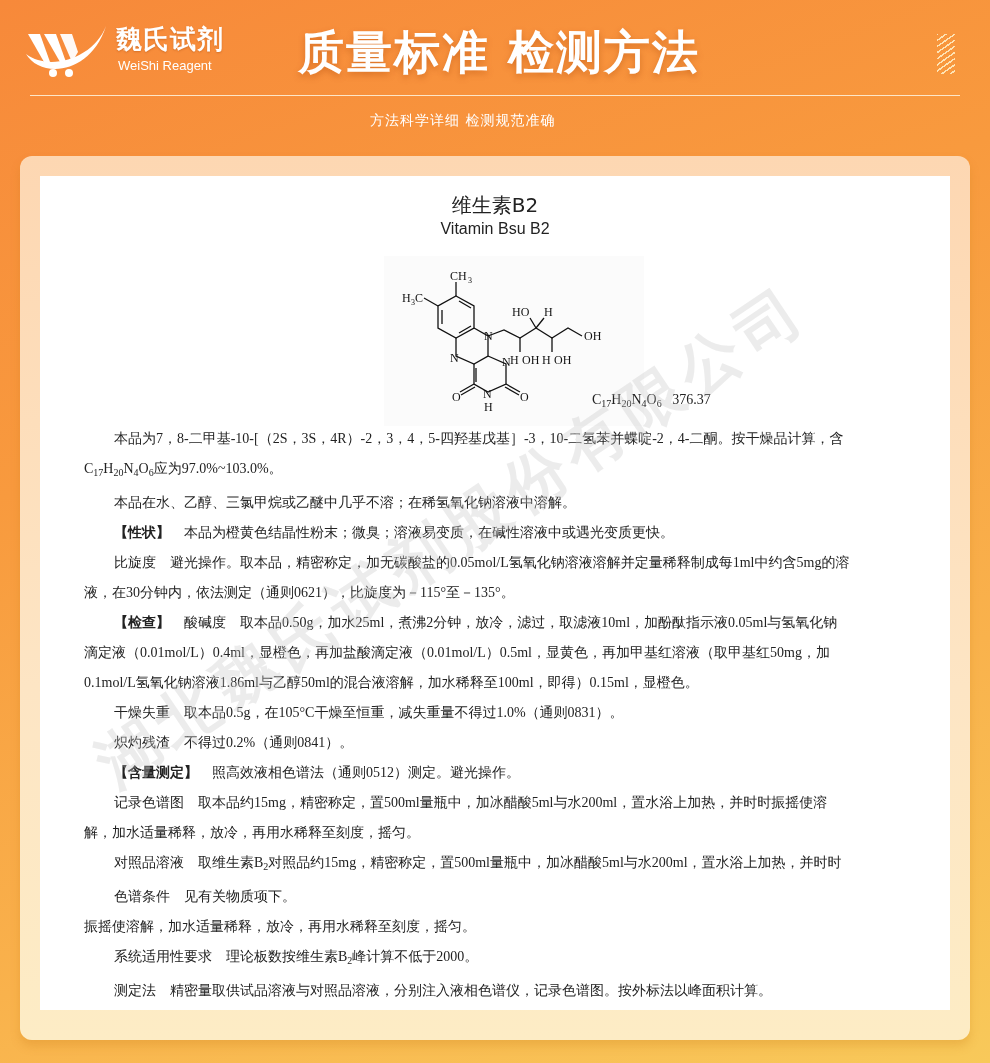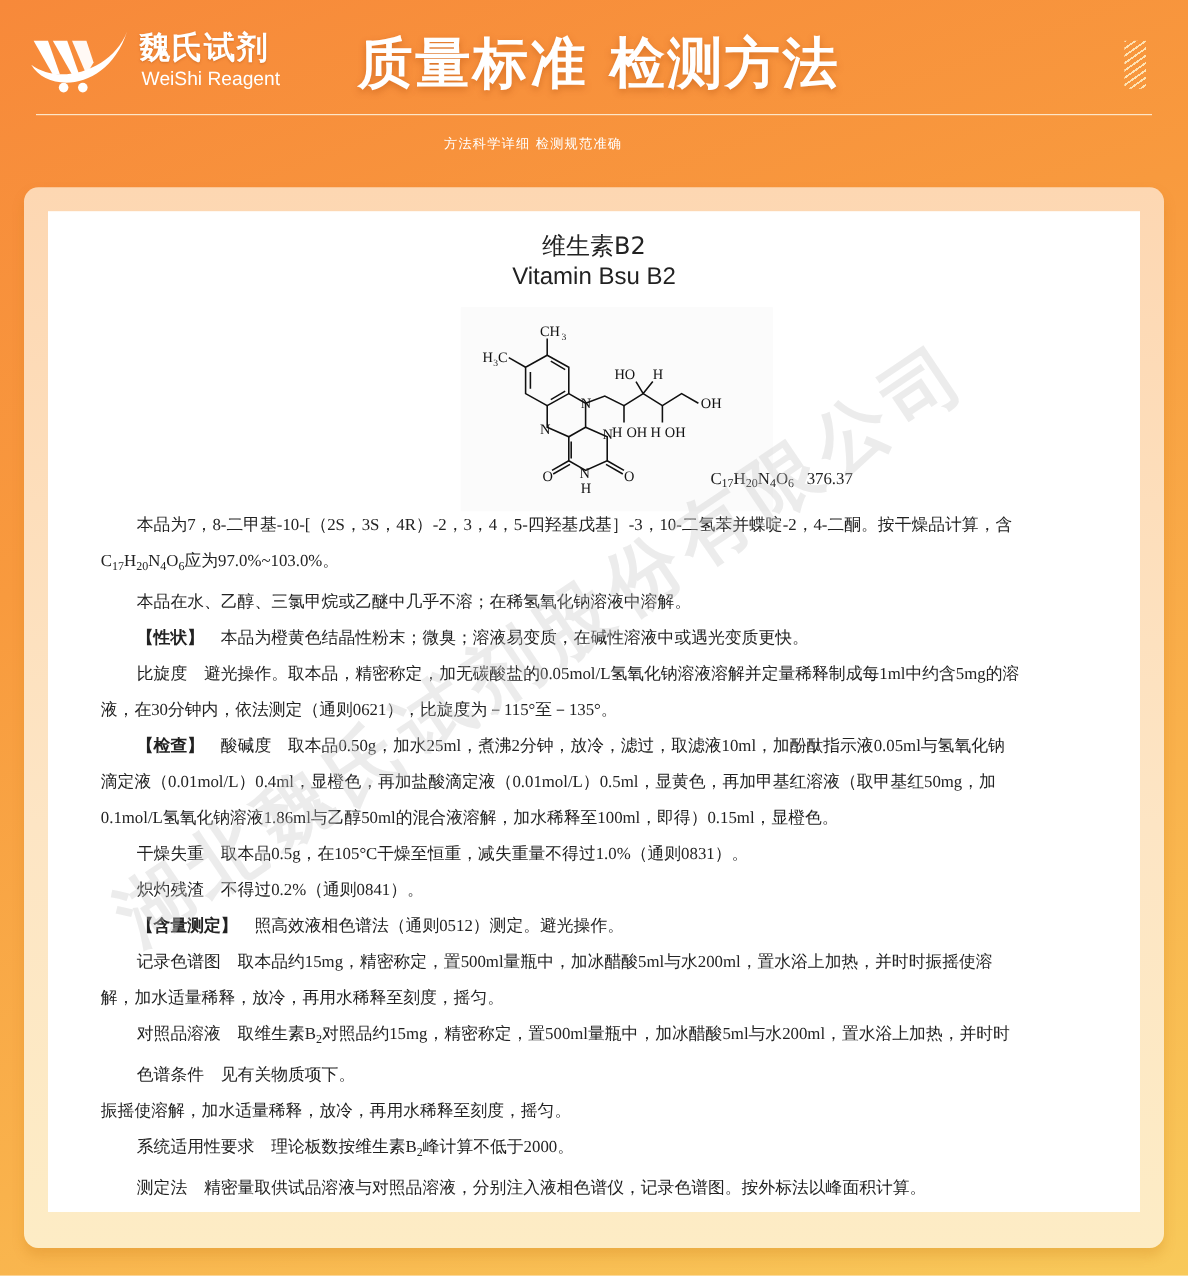--- a/index.html
+++ b/index.html
@@ -6,31 +6,31 @@
   html, body { width: 990px; height: 1063px; overflow: hidden; }
   body {
     position: relative;
     font-family: "DejaVu Sans", sans-serif;
     background: linear-gradient(160deg, #f7893a 0%, #f89a3e 35%, #f9b24c 70%, #f8c95a 100%);
   }
   .header { position: absolute; left: 0; top: 0; width: 990px; height: 150px; }
   .logo { position: absolute; left: 20px; top: 18px; width: 200px; height: 62px; }
   .logo svg { position: absolute; left: 0; top: 0; }
   .logo-cn { position: absolute; left: 96px; top: 4px; font-size: 26px; font-weight: bold; color: #fff; letter-spacing: 1px; text-shadow: 0 1px 2px rgba(150,60,0,.35); white-space: nowrap; }
-  .logo-en { position: absolute; left: 98px; top: 40px; font-size: 16px; color: #fff; white-space: nowrap; font-family: "Liberation Sans", sans-serif; }
+  .logo-en { position: absolute; left: 98px; top: 40px; font-size: 13px; color: #fff; white-space: nowrap; font-family: "Liberation Sans", sans-serif; }
   .title { position: absolute; left: 298px; top: 22px; font-size: 46px; font-weight: bold; color: #fff; letter-spacing: 2px; text-shadow: 0 3px 6px rgba(160,60,0,.35); white-space: nowrap; }
   .stripes { position: absolute; left: 937px; top: 34px; width: 18px; height: 40px; background: repeating-linear-gradient(-35deg, transparent 0 2px, rgba(255,240,200,.85) 2px 3.5px, transparent 3.5px 5px); }
   .divider { position: absolute; left: 30px; top: 95px; width: 930px; height: 1px; background: #fde6c8; }
-  .subtitle { position: absolute; left: 370px; top: 112px; font-size: 11px; color: #fff; letter-spacing: 1px; white-space: nowrap; }
+  .subtitle { position: absolute; left: 370px; top: 112px; font-size: 14px; color: #fff; letter-spacing: 1px; white-space: nowrap; }
 
   .card-outer { position: absolute; left: 20px; top: 156px; width: 950px; height: 884px; border-radius: 12px; background: linear-gradient(180deg, #fdd7b2 0%, #fde5c4 60%, #fdecc5 100%); box-shadow: 0 6px 10px rgba(200,120,20,.25); }
   .card-inner { position: absolute; left: 20px; top: 20px; width: 910px; height: 834px; background: #fff; overflow: hidden; }
 
   .doc-title { position: absolute; left: 0; width: 910px; top: 16px; text-align: center; font-size: 20px; color: #222; }
-  .doc-sub { position: absolute; left: 0; width: 910px; top: 44px; text-align: center; font-size: 20px; color: #222; font-family: "Liberation Sans", sans-serif; }
+  .doc-sub { position: absolute; left: 0; width: 910px; top: 44px; text-align: center; font-size: 16px; color: #222; font-family: "Liberation Sans", sans-serif; }
   .structure { position: absolute; left: 344px; top: 80px; width: 260px; height: 170px; background: #fbfbfb; }
   .formula { position: absolute; left: 552px; top: 216px; font-family: "Liberation Serif", serif; font-size: 14px; color: #222; white-space: nowrap; }
   .formula sub { font-size: 10px; vertical-align: -3px; }
 
   .body-text { position: absolute; left: 44px; top: 248px; width: 826px; font-family: "Liberation Serif", serif; font-size: 14px; color: #222; }
   .p { position: relative; line-height: 30px; text-indent: 30px; }
   .p.cont { text-indent: 0; }
   .p sub { font-size: 10px; vertical-align: -3px; }
   .bracket { font-weight: bold; margin-right: 14px; }
   .term { margin-right: 14px; }

